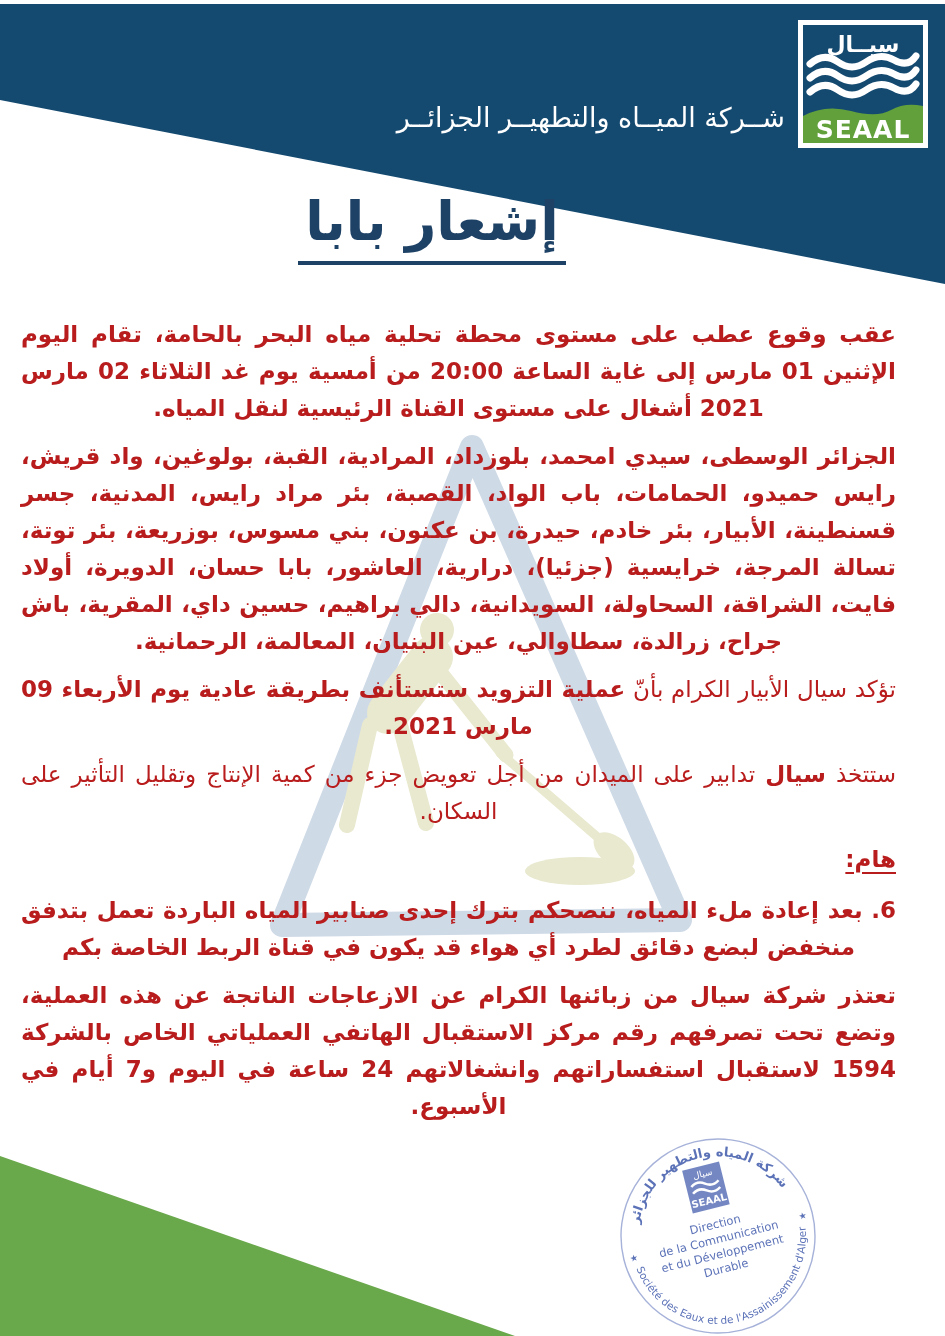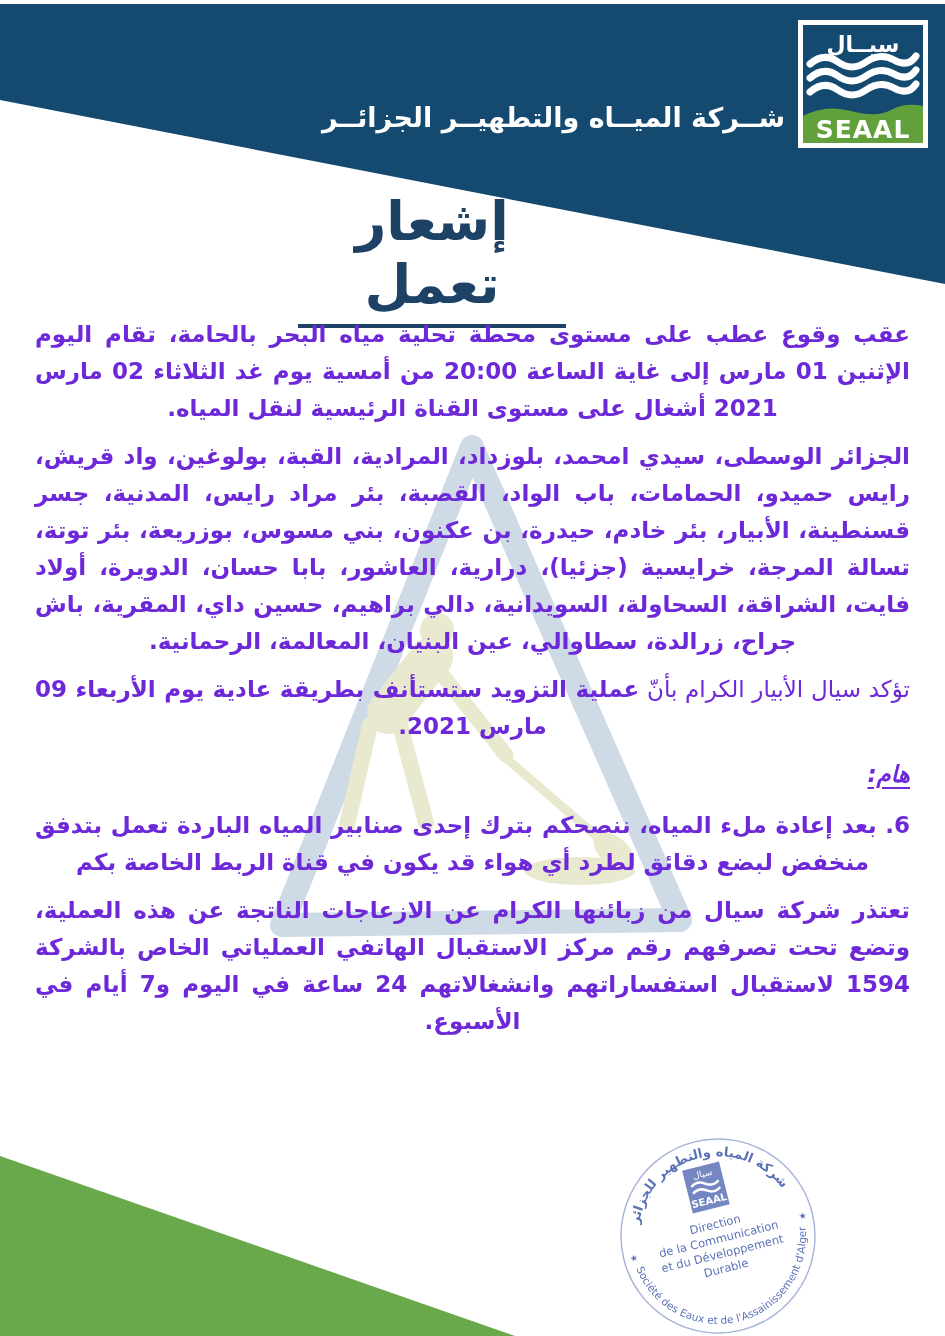--- a/index.html
+++ b/index.html
@@ -9,45 +9,45 @@
     font-family:"DejaVu Sans","Liberation Sans",sans-serif;
   }
   
   #header-band{
     position:absolute;left:0;top:0;width:945px;height:290px;
     background:#154a70;
     clip-path:polygon(0 4px,945px 4px,945px 284px,0 100px);
   }
   #company-name{
     position:absolute;top:102px;right:160px;
-    color:#ffffff;font-size:27px;font-weight:bold;
+    color:#ffffff;font-size:27px;font-weight:normal;
     direction:rtl;letter-spacing:.5px;white-space:nowrap;
   }
   #logo{position:absolute;top:20px;left:798px;width:130px;height:128px;}
   
   #doc-title{
     position:absolute;top:190px;left:298px;width:268px;
     text-align:center;direction:rtl;
     color:#1e4166;font-size:54px;font-weight:bold;
     padding-bottom:8px;border-bottom:4px solid #1e4166;
   }
   
   #watermark{position:absolute;left:250px;top:425px;width:480px;height:550px;z-index:0;}
   
   #body-text{
-    position:absolute;left:35px;top:316px;width:875px;z-index:1;
-    direction:rtl;color:#6d28d9;
+    position:absolute;left:21px;top:316px;width:875px;z-index:1;
+    direction:rtl;color:#b91c1c;
   }
   .para{
     margin:0 0 11px 0;font-size:23px;line-height:37px;
     text-align:justify;text-align-last:center;
   }
   .para.heading{text-align:right;text-align-last:right;margin-bottom:14px;}
   .b{font-weight:bold;}
-  .u{text-decoration:underline;text-underline-offset:5px;font-style:italic;}
+  .u{text-decoration:underline;text-underline-offset:5px;}
   
   #green-band{
     position:absolute;left:0;top:1156px;width:515px;height:180px;
     background:#6aa84c;
     clip-path:polygon(0 0,100% 100%,0 100%);z-index:2;
   }
   
   #stamp{position:absolute;left:618px;top:1136px;width:200px;height:200px;z-index:3;
          transform:rotate(-14deg);opacity:.9;}
   #stamp text{fill:#4a63b0;}
@@ -67,40 +67,41 @@
     <g stroke="#ffffff" stroke-width="7" fill="none" stroke-linecap="round">
       <path d="M12 44 q14 -12 28 -2 t28 0 t28 -2 t22 -4"></path>
       <path d="M12 58 q14 -12 28 -2 t28 0 t28 -2 t22 -4"></path>
       <path d="M12 72 q14 -12 28 -2 t28 0 t28 -2 t22 -4"></path>
     </g>
     <path d="M5 96 q22 -12 48 -5 t40 -1 t32 -4 L125 123 L5 123 Z" fill="#61a03b"></path>
     <text x="65" y="32" text-anchor="middle" fill="#ffffff" font-size="22" font-weight="bold">سيــال</text>
     <text x="65" y="118" text-anchor="middle" fill="#ffffff" font-size="25" font-weight="800" letter-spacing="1">SEAAL</text>
   </svg>
 
-  <div id="doc-title">إشعار تعمل</div>
+  <div id="doc-title">إشعار بابا</div>
 
   <svg id="watermark" viewBox="0 0 480 550">
     <path d="M222 22 L430 495 L32 500 Z" fill="none" stroke="#cfdae7" stroke-width="24" stroke-linejoin="round"></path>
     <g fill="#e9e9cf" stroke="#e9e9cf">
       <circle cx="187" cy="205" r="17" stroke="none"></circle>
       <path d="M182 232 L138 288" stroke-width="42" stroke-linecap="round" fill="none"></path>
       <path d="M120 300 L97 400" stroke-width="16" stroke-linecap="round" fill="none"></path>
       <path d="M150 300 L176 398" stroke-width="16" stroke-linecap="round" fill="none"></path>
       <path d="M186 242 L256 330" stroke-width="15" stroke-linecap="round" fill="none"></path>
       <path d="M250 328 L352 416" stroke-width="9" stroke-linecap="round" fill="none"></path>
       <ellipse cx="364" cy="426" rx="24" ry="14" transform="rotate(40 364 426)" stroke="none"></ellipse>
       <ellipse cx="330" cy="446" rx="55" ry="14" stroke="none"></ellipse>
     </g>
   </svg>
 
   <div id="body-text">
       <p class="para"><span class="b">عقب وقوع عطب على مستوى محطة تحلية مياه البحر بالحامة، تقام اليوم الإثنين 01 مارس إلى غاية الساعة 20:00 من أمسية يوم غد الثلاثاء 02 مارس 2021 أشغال على مستوى القناة الرئيسية لنقل المياه.</span></p>
       <p class="para"><span class="b">الجزائر الوسطى، سيدي امحمد، بلوزداد، المرادية، القبة، بولوغين، واد قريش، رايس حميدو، الحمامات، باب الواد، القصبة، بئر مراد رايس، المدنية، جسر قسنطينة، الأبيار، بئر خادم، حيدرة، بن عكنون، بني مسوس، بوزريعة، بئر توتة، تسالة المرجة، خرايسية (جزئيا)، درارية، العاشور، بابا حسان، الدويرة، أولاد فايت، الشراقة، السحاولة، السويدانية، دالي براهيم، حسين داي، المقرية، باش جراح، زرالدة، سطاوالي، عين البنيان، المعالمة، الرحمانية.</span></p>
       <p class="para"><span>تؤكد سيال الأبيار الكرام بأنّ </span><span class="b">عملية التزويد ستستأنف بطريقة عادية يوم الأربعاء 09 مارس 2021.</span></p>
+      <p class="para"><span>ستتخذ </span><span class="b">سيال</span><span> تدابير على الميدان من أجل تعويض جزء من كمية الإنتاج وتقليل التأثير على السكان.</span></p>
       <p class="para heading"><span class="b u">هام:</span></p>
       <p class="para"><span class="b">6. بعد إعادة ملء المياه، ننصحكم بترك إحدى صنابير المياه الباردة تعمل بتدفق منخفض لبضع دقائق لطرد أي هواء قد يكون في قناة الربط الخاصة بكم</span></p>
       <p class="para"><span class="b">تعتذر شركة سيال من زبائنها الكرام عن الازعاجات الناتجة عن هذه العملية، وتضع تحت تصرفهم رقم مركز الاستقبال الهاتفي العملياتي الخاص بالشركة 1594 لاستقبال استفساراتهم وانشغالاتهم 24 ساعة في اليوم و7 أيام في الأسبوع.</span></p>
     </div>
 
   <div id="green-band"></div>
 
   <svg id="stamp" viewBox="0 0 200 200">
     <defs>
       <path id="arc-top" d="M 20 100 A 80 80 0 0 1 180 100"></path>

